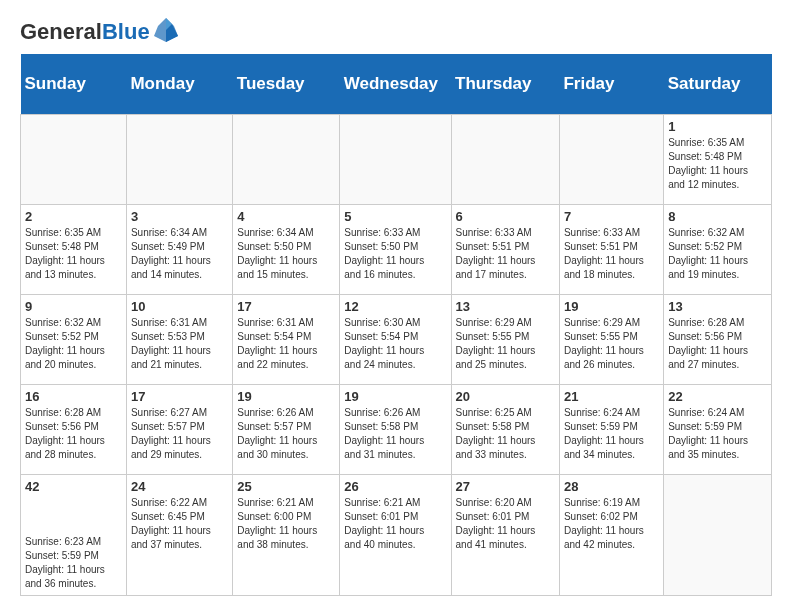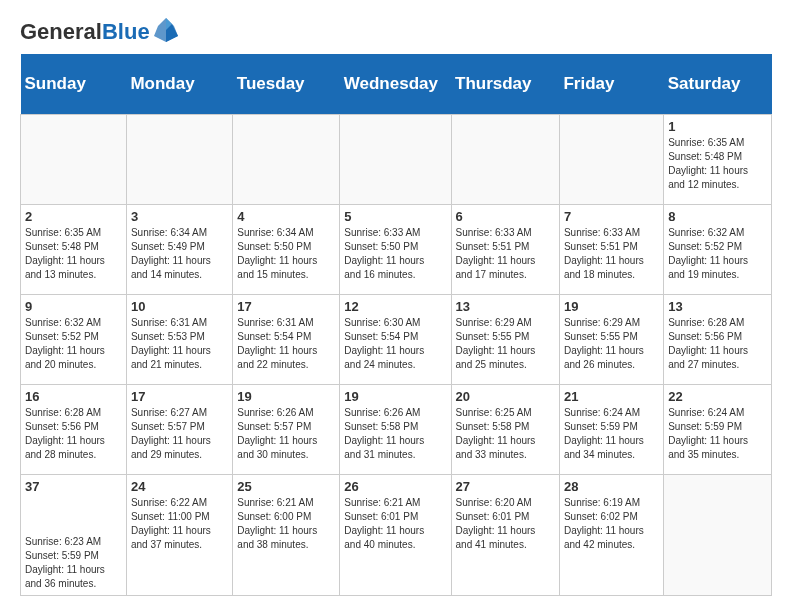--- a/index.html
+++ b/index.html
@@ -281,30 +281,30 @@
         <td>
           <span class="day-num">22</span>
           <div class="day-info" style="white-space: pre-line;">Sunrise: 6:24 AM
 Sunset: 5:59 PM
 Daylight: 11 hours
 and 35 minutes.</div>
         </td>
       </tr>
       <tr>
         <td>
-          <span class="day-num">37</span>
+          <span class="day-num">42</span>
           <div class="day-info" style="white-space: pre-line; margin-top: 41px;">Sunrise: 6:23 AM
 Sunset: 5:59 PM
 Daylight: 11 hours
 and 36 minutes.</div>
         </td>
         <td>
           <span class="day-num">24</span>
           <div class="day-info" style="white-space: pre-line;">Sunrise: 6:22 AM
-Sunset: 11:00 PM
+Sunset: 6:45 PM
 Daylight: 11 hours
 and 37 minutes.</div>
         </td>
         <td>
           <span class="day-num">25</span>
           <div class="day-info" style="white-space: pre-line;">Sunrise: 6:21 AM
 Sunset: 6:00 PM
 Daylight: 11 hours
 and 38 minutes.</div>
         </td>

